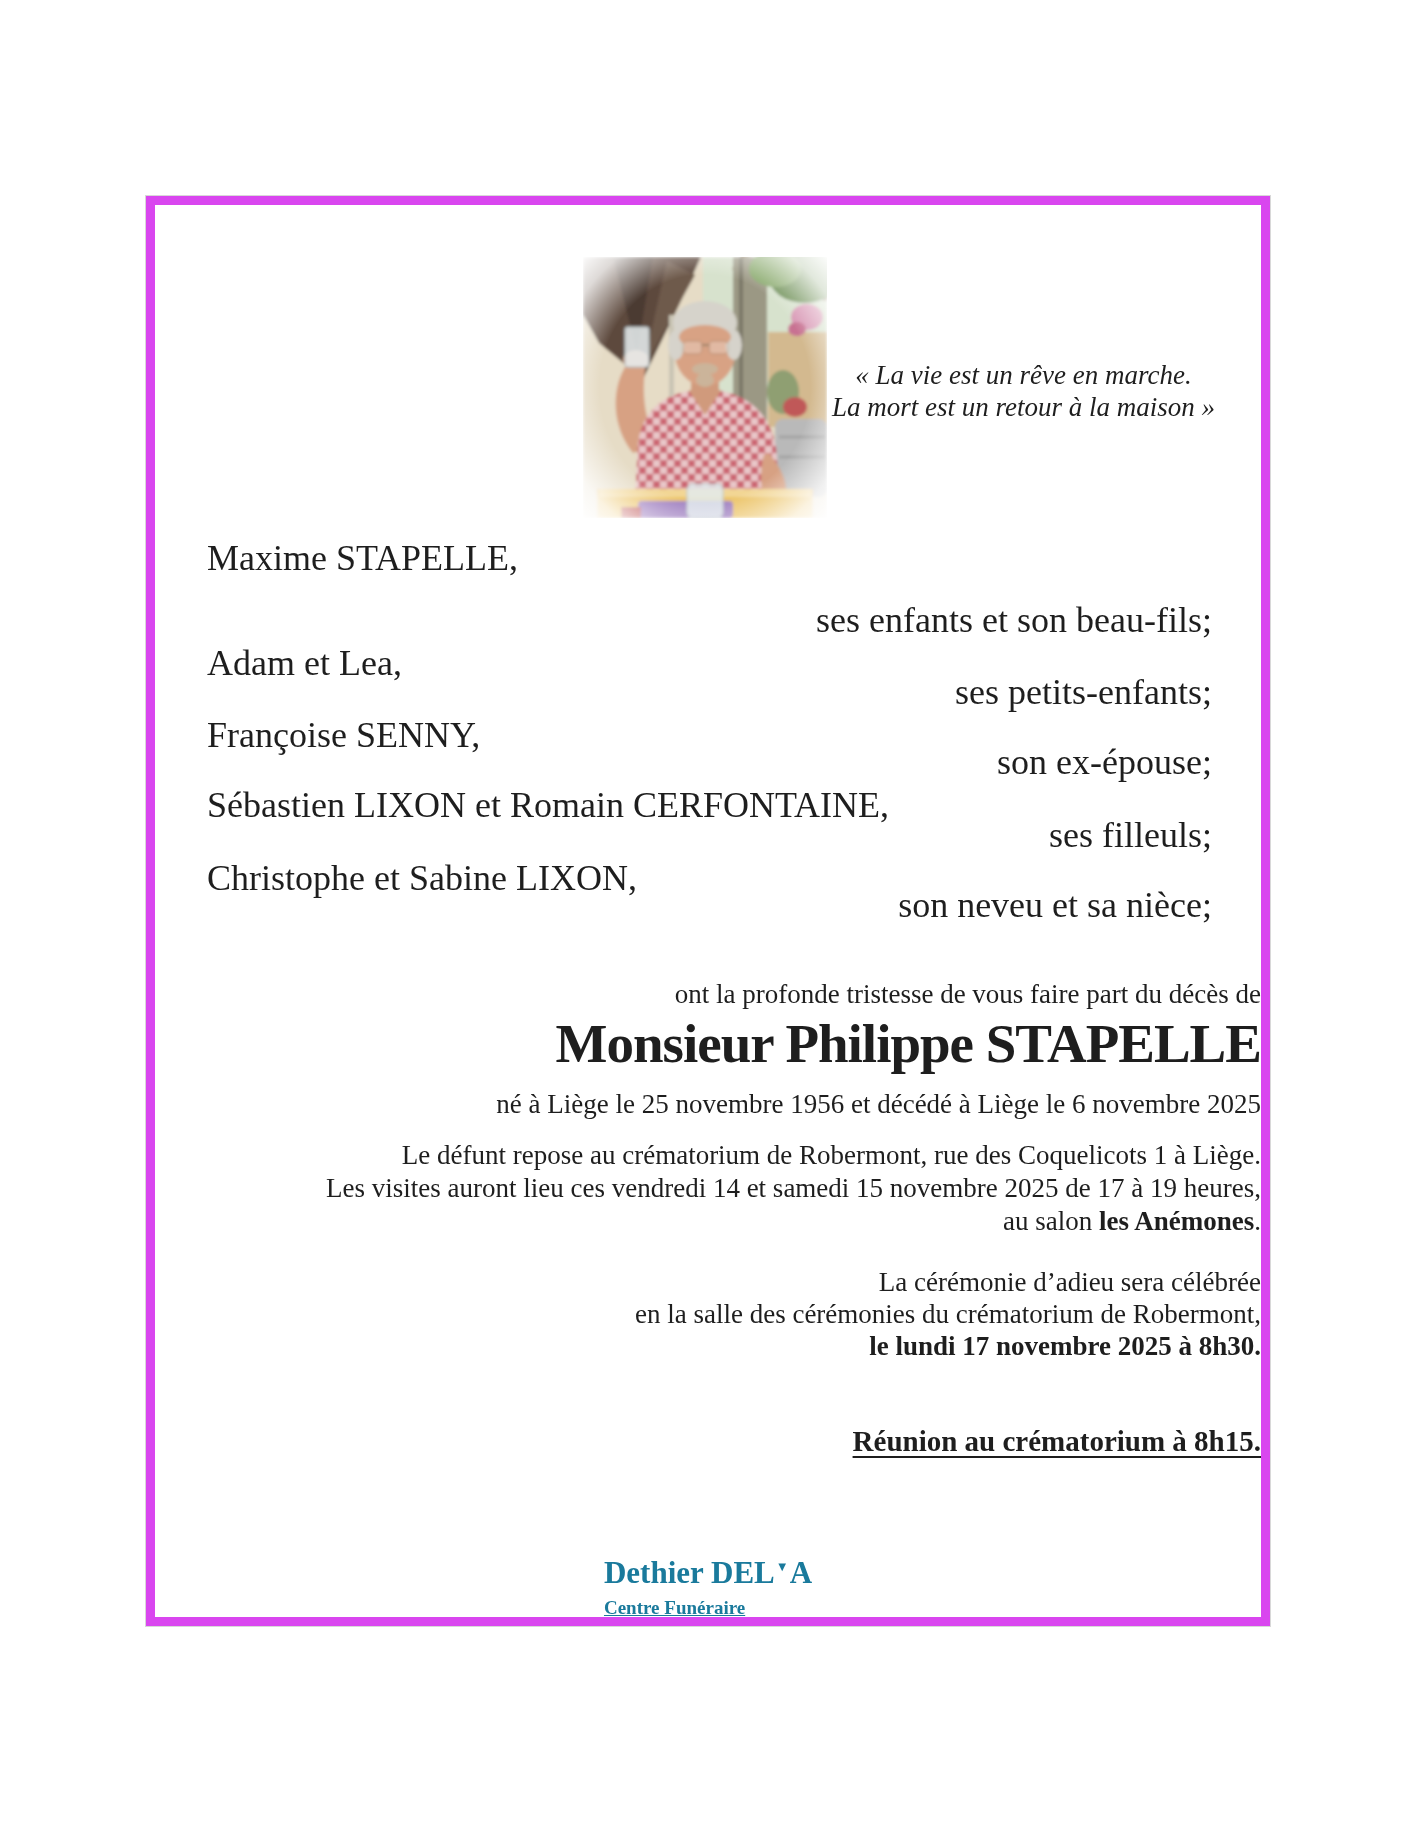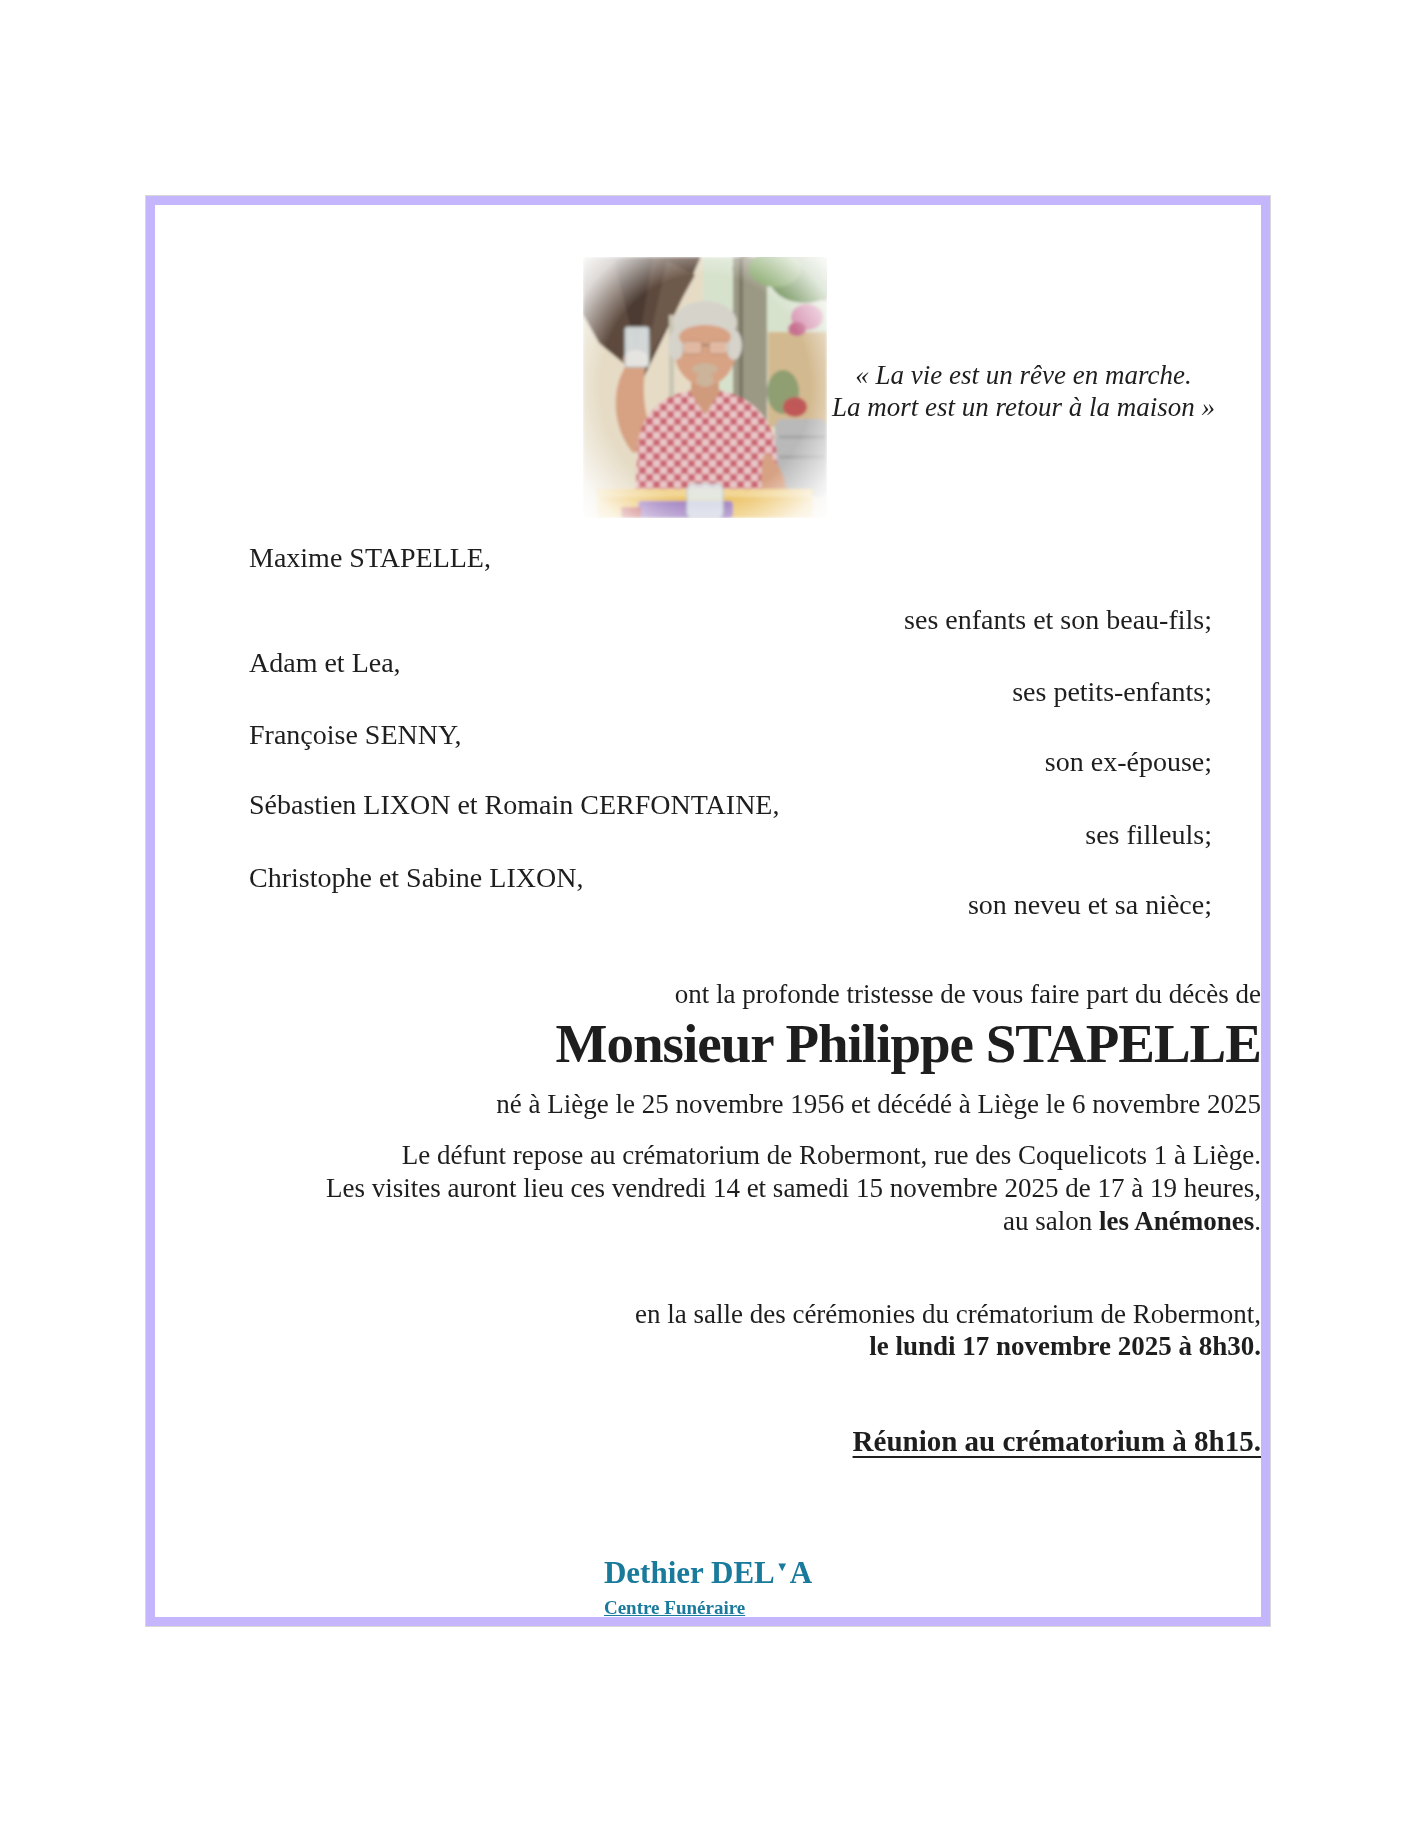--- a/index.html
+++ b/index.html
@@ -14,21 +14,21 @@
     overflow: hidden;
     font-family: "Liberation Serif", "DejaVu Serif", serif;
     color: #1e1e1e;
   }
   .frame {
     position: absolute;
     left: 146px;
     top: 196px;
     width: 1124px;
     height: 1430px;
-    border: 9px solid #c4b5fd;
+    border: 9px solid #d946ef;
     outline: 1px solid #d8d8d8;
     box-sizing: border-box;
     background: #ffffff;
   }
   .inner {
     position: absolute;
     inset: 0;
   }
   .photo {
     position: absolute;
@@ -42,24 +42,23 @@
     top: 154px;
     right: 46px;
     text-align: center;
     font-style: italic;
     font-size: 27px;
     line-height: 32px;
     white-space: nowrap;
   }
   .fam {
     position: absolute;
-    font-size: 28px;
+    font-size: 36px;
     line-height: 30px;
     white-space: nowrap;
-    margin-left: 42px;
   }
   .fam.name { left: 52px; }
   .fam.relation { right: 49px; }
   .cline {
     position: absolute;
     left: 0;
     right: 0;
     text-align: right;
     font-size: 27px;
     line-height: 31px;
@@ -201,20 +200,21 @@
     <div class="fam relation" style="top:685px">son neveu et sa nièce;</div>
 
     <div class="cline" style="top:774px">ont la profonde tristesse de vous faire part du décès de</div>
     <div class="cline deceased" style="top:809px">Monsieur Philippe STAPELLE</div>
     <div class="cline" style="top:884px">né à Liège le 25 novembre 1956 et décédé à Liège le 6 novembre 2025</div>
 
     <div class="cline" style="top:935px">Le défunt repose au crématorium de Robermont, rue des Coquelicots 1 à Liège.</div>
     <div class="cline" style="top:968px">Les visites auront lieu ces vendredi 14 et samedi 15 novembre 2025 de 17 à 19 heures,</div>
     <div class="cline" style="top:1001px"><span>au salon </span><span class="bold">les Anémones</span><span>.</span></div>
 
+    <div class="cline" style="top:1062px">La cérémonie d’adieu sera célébrée</div>
     <div class="cline" style="top:1094px">en la salle des cérémonies du crématorium de Robermont,</div>
     <div class="cline bold" style="top:1126px">le lundi 17 novembre 2025 à 8h30.</div>
 
     <div class="cline reunion" style="top:1221px">Réunion au crématorium à 8h15.</div>
 
     <div class="logo">
       <div class="logo-box">
         <div class="logo-name"><span>Dethier DEL</span><span class="logo-mark">▼</span><span>A</span></div>
         <div class="logo-sub">Centre Funéraire</div>
       </div>

